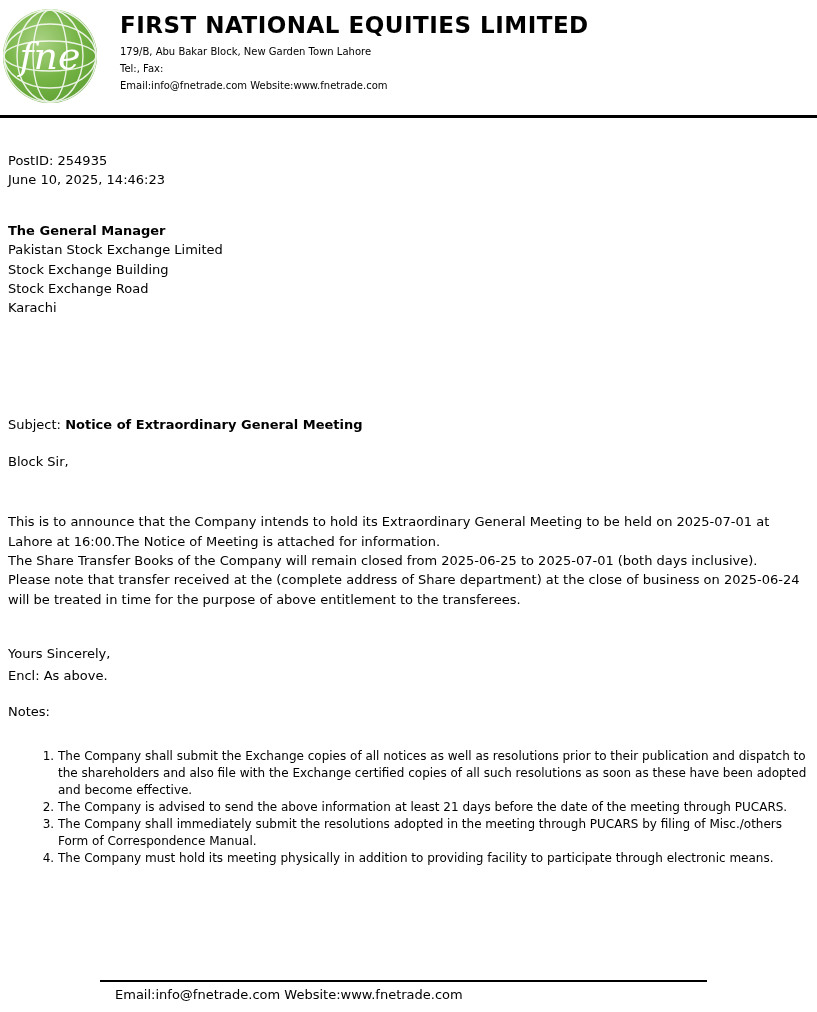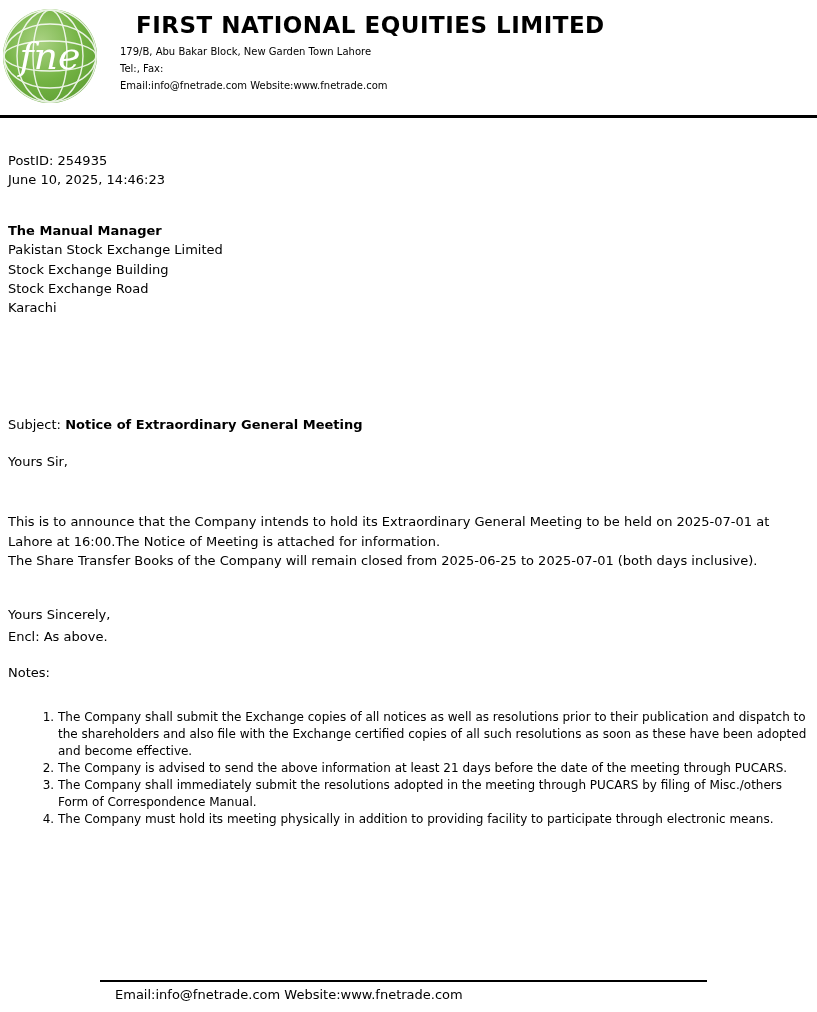--- a/index.html
+++ b/index.html
@@ -20,21 +20,21 @@
     align-items: flex-start;
     padding: 8px 12px 0 0;
     height: 115px;
     box-sizing: border-box;
   }
   .logo { width: 100px; height: 97px; flex: 0 0 auto; }
   .letterhead-text { margin-left: 20px; }
   .company-name {
     font-size: 23px;
     font-weight: bold;
-    margin: 4px 0 5px 16px;
+    margin: 4px 0 5px 0;
     letter-spacing: 0.5px;
   }
   .addr { font-size: 10px; line-height: 17px; }
   .rule { height: 3px; background: #000; width: 100%; }
   
   .content { padding: 0 8px; }
   .meta { margin-top: 33px; line-height: 19px; }
   .recipient { margin-top: 32px; line-height: 19.3px; }
   .bold { font-weight: bold; }
   .subject { margin-top: 98px; line-height: 19px; }
@@ -93,37 +93,38 @@
   <div class="rule"></div>
 
   <main class="content">
 
     <div class="meta">
       <div>PostID: 254935</div>
       <div>June 10, 2025, 14:46:23</div>
     </div>
 
     <div class="recipient">
-      <div class="bold">The Manual Manager</div>
+      <div class="bold">The General Manager</div>
       <div>Pakistan Stock Exchange Limited</div>
       <div>Stock Exchange Building</div>
       <div>Stock Exchange Road</div>
       <div>Karachi</div>
     </div>
 
     <div class="subject">
       <span>Subject:</span>
       <span class="bold">Notice of Extraordinary General Meeting</span>
     </div>
 
-    <div class="salutation">Yours Sir,</div>
+    <div class="salutation">Block Sir,</div>
 
     <div class="paragraphs">
       <p>This is to announce that the Company intends to hold its Extraordinary General Meeting to be held on 2025-07-01 at Lahore at 16:00.The Notice of Meeting is attached for information.</p>
       <p>The Share Transfer Books of the Company will remain closed from 2025-06-25 to 2025-07-01 (both days inclusive).</p>
+      <p>Please note that transfer received at the (complete address of Share department) at the close of business on 2025-06-24 will be treated in time for the purpose of above entitlement to the transferees.</p>
     </div>
 
     <div class="closing">Yours Sincerely,</div>
 
     <div class="enclosure">Encl: As above.</div>
 
     <div class="notes-label">Notes:</div>
 
     <ol class="notes">
       <li>The Company shall submit the Exchange copies of all notices as well as resolutions prior to their publication and dispatch to the shareholders and also file with the Exchange certified copies of all such resolutions as soon as these have been adopted and become effective.</li>

